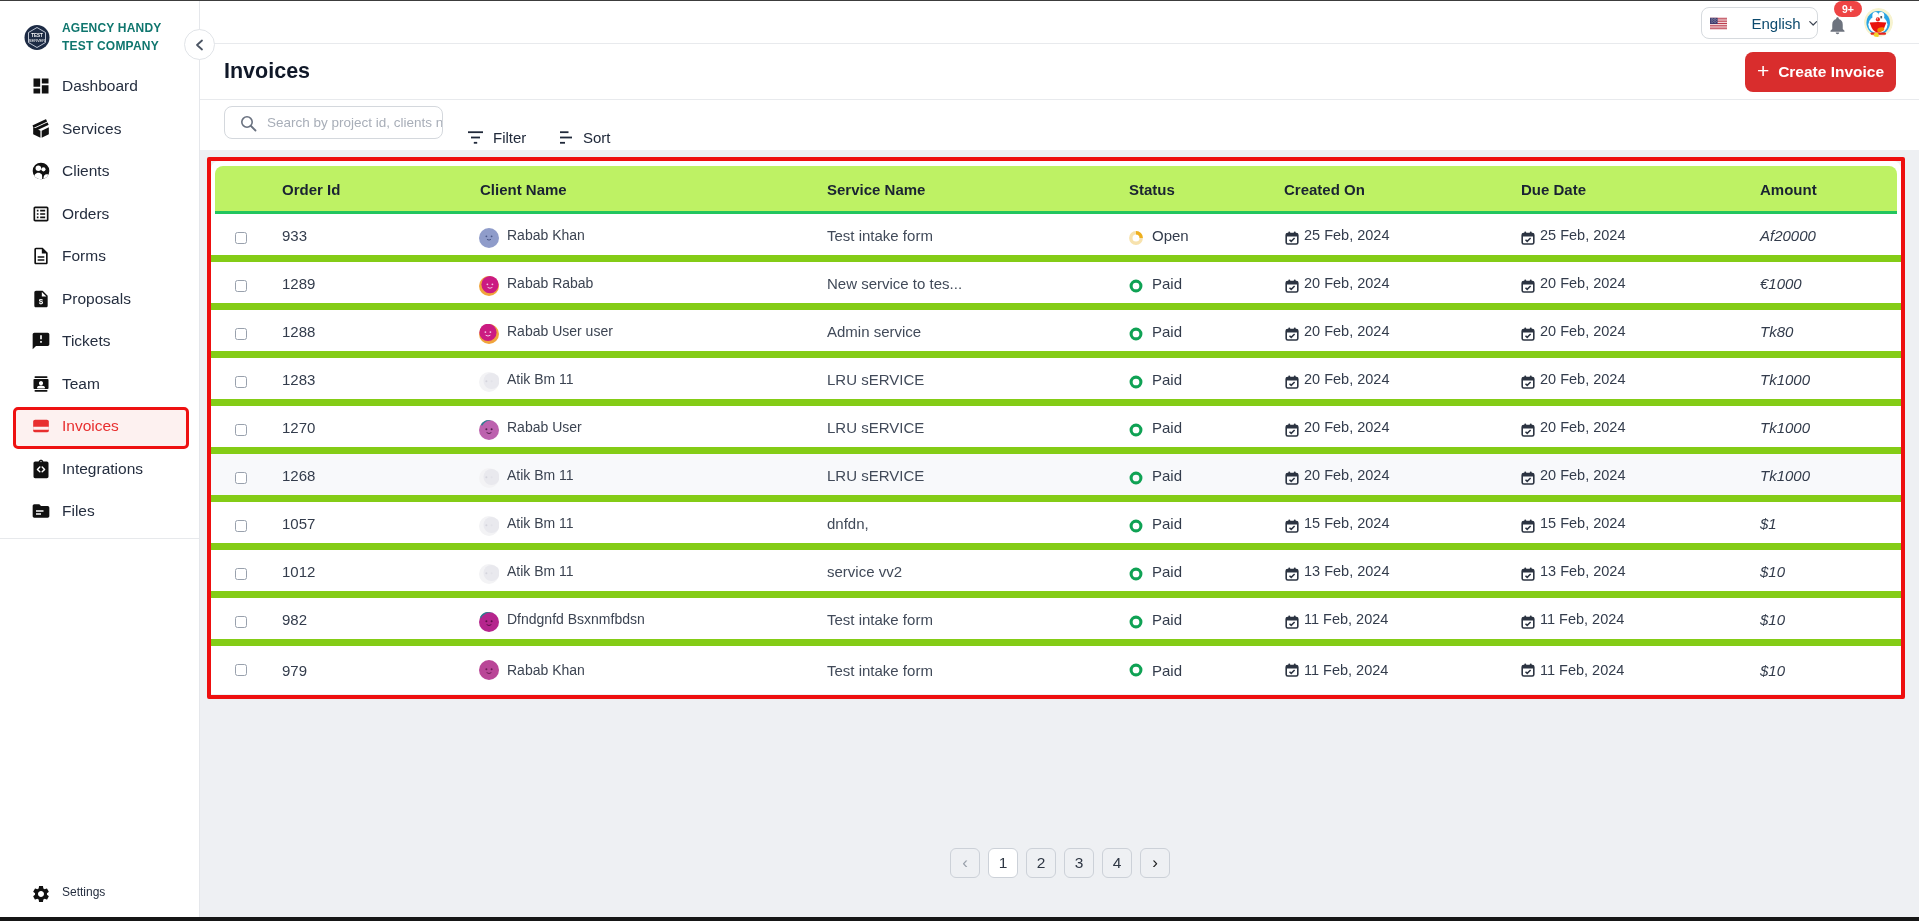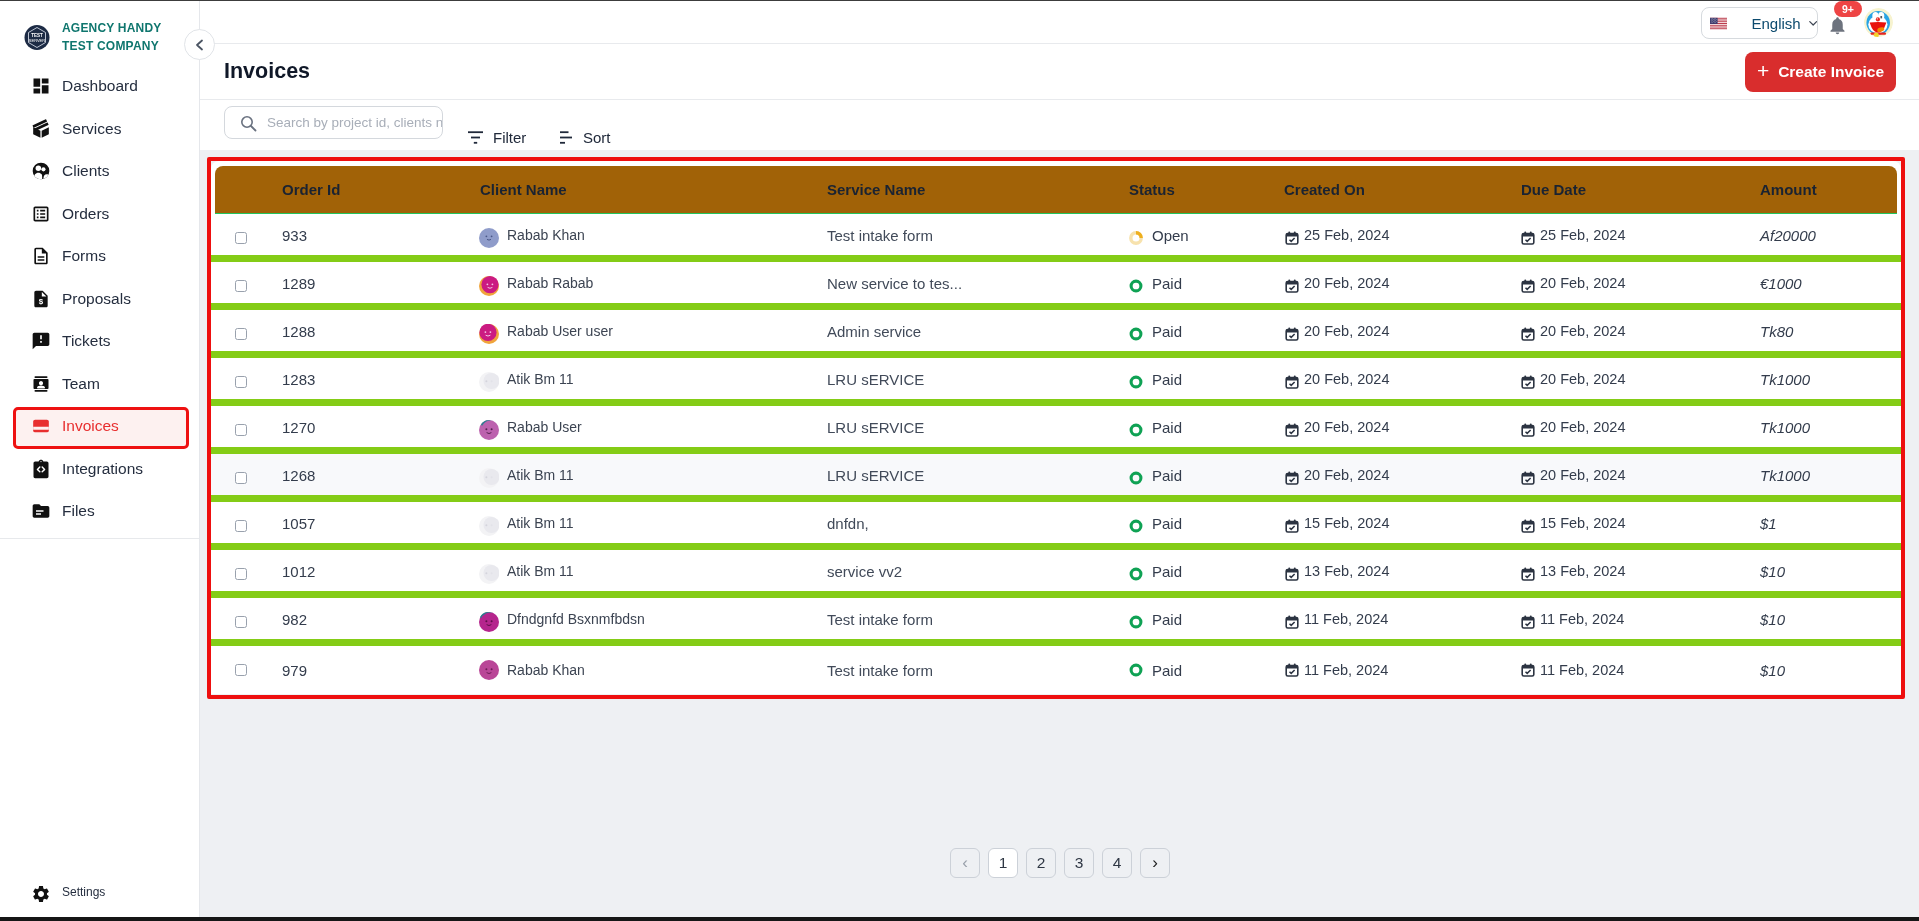--- a/index.html
+++ b/index.html
@@ -40,21 +40,21 @@
 #searchrow { position:absolute; left:0; top:100px; width:1719px; height:50px; background:#fff; }
 #search-box { position:absolute; left:24px; top:6px; width:219px; height:33px; border:1px solid #d4d8dd; border-radius:8px; background:#fff; overflow:hidden; }
 #search-box .sph { position:absolute; left:42px; top:8px; font-size:13.5px; color:#a8aeb8; white-space:nowrap; }
 #search-box svg { position:absolute; left:15px; top:8px; }
 .toolbtn { position:absolute; top:12px; display:flex; align-items:center;margin-top:17px; }
 .toolbtn .tlabel { font-size:15px; color:#20293a; margin-left:9px; }
 
 
 #graybg { position:absolute; left:0; top:150px; width:1719px; height:771px; background:#eef0f3; }
 #card { position:absolute; left:11px; top:11px; width:1690px; height:533px; background:#fff; border-radius:8px; }
-#thead { position:absolute; left:4px; top:5px; width:1682px; height:48px; background:#a16207; border-radius:8px 8px 0 0; border-bottom:1px solid #22c55e; }
+#thead { position:absolute; left:4px; top:5px; width:1682px; height:48px; background:#bef264; border-radius:8px 8px 0 0; border-bottom:3px solid #22c55e; }
 .hlabel { position:absolute; top:15px; font-size:15px; font-weight:600; color:#1a2332; }
 #rows { position:absolute; left:0; top:53px; width:1690px; }
 .trow { position:relative; width:1690px; height:48px; background:#fff; border-bottom:7px solid #84cc16; }
 .trow.last { border-bottom:none; }
 .trow.tint { background:#f8f9fb; }
 .cell { position:absolute; font-size:15px; color:#333c4c; top:50%; transform:translateY(-50%); white-space:nowrap; }
 .cbx { position:absolute; left:24px; top:18px; width:12px; height:12px; border:1.5px solid #99a1ad; border-radius:2.5px; background:#fff; }
 .c-order { left:71px; }
 .c-av { position:absolute; left:268px; top:14px; width:20px; height:20px; }
 .c-name { left:296px; font-size:14px; color:#3c4452; }

